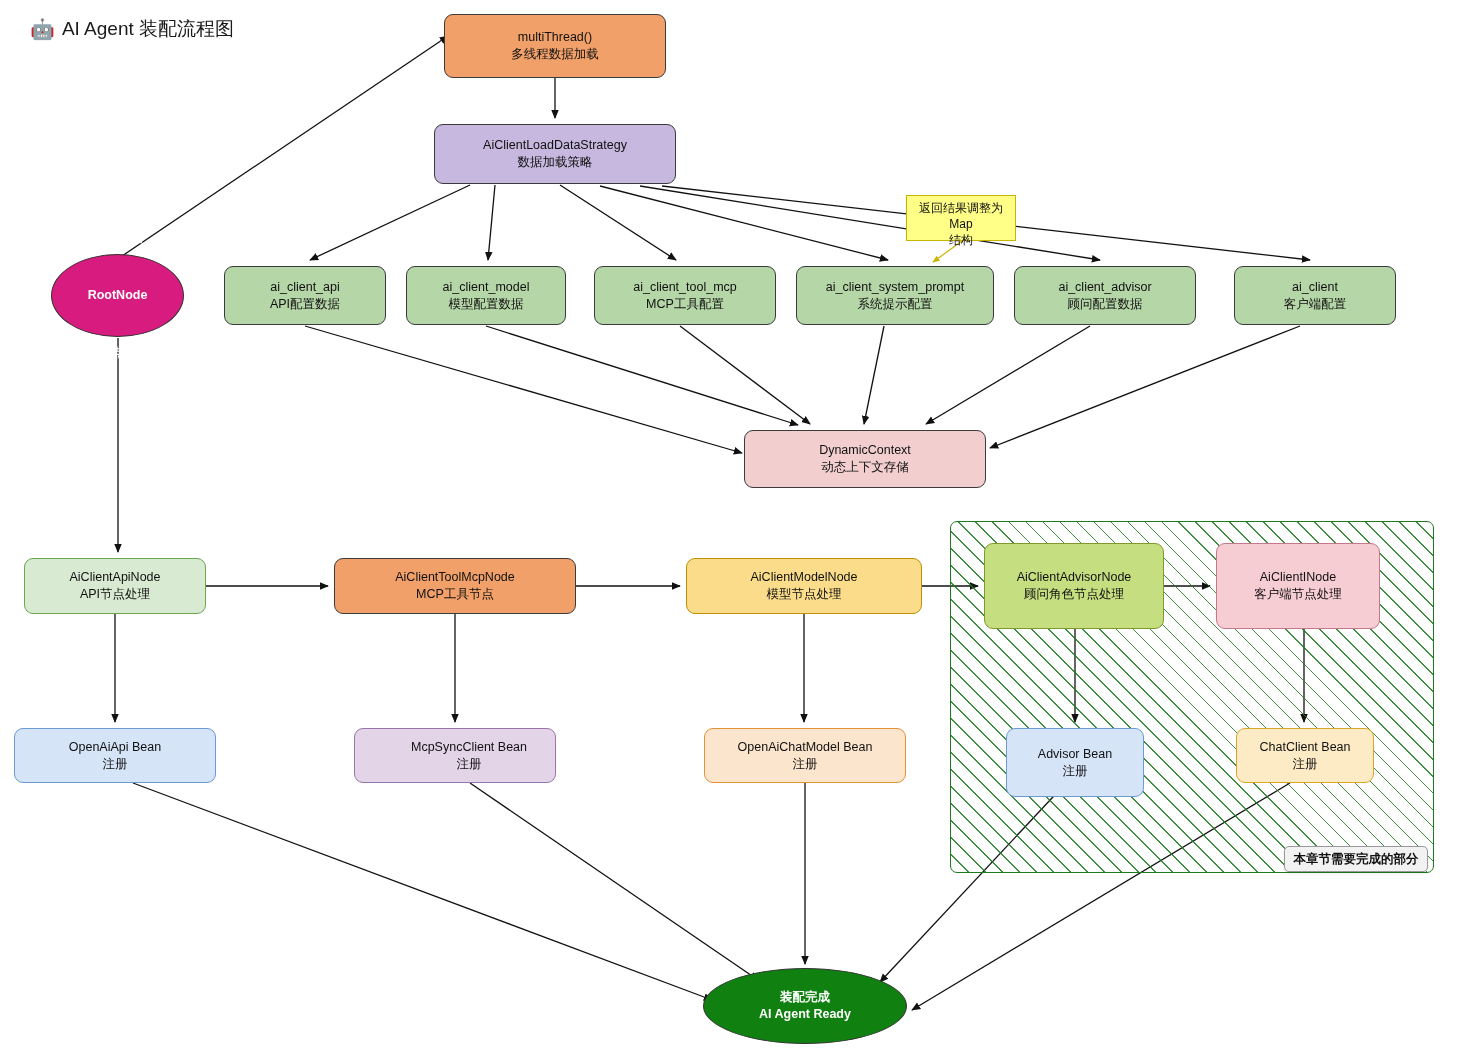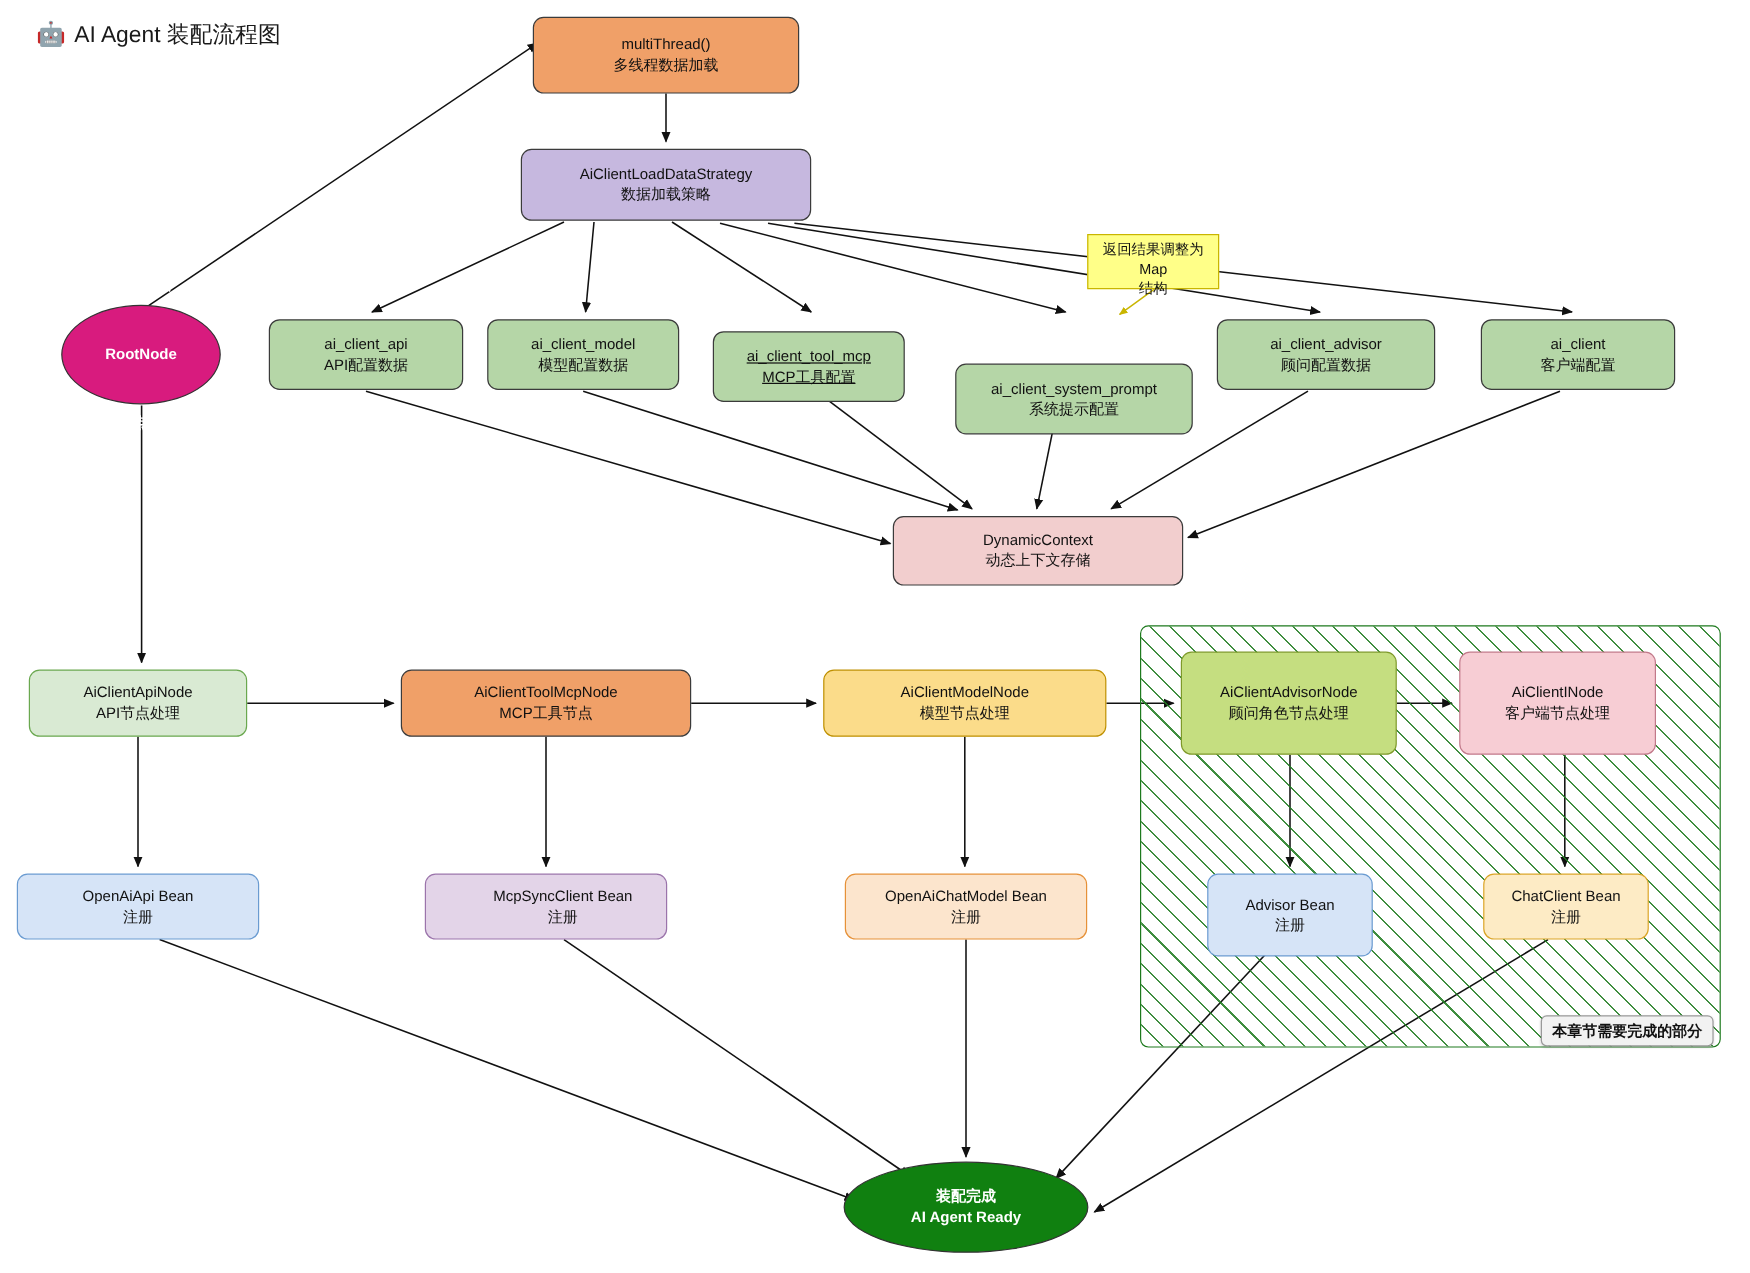--- a/index.html
+++ b/index.html
@@ -192,25 +192,25 @@
         <span class="l3">根节点启动</span>
       </div>
       <div class="node n-green" style="left: 224px; top: 266px; width: 162px; height: 59px;">
         <span class="l1">ai_client_api</span>
         <span class="l2">API配置数据</span>
       </div>
       <div class="node n-green" style="left: 406px; top: 266px; width: 160px; height: 59px;">
         <span class="l1">ai_client_model</span>
         <span class="l2">模型配置数据</span>
       </div>
-      <div class="node n-green" style="left: 594px; top: 276px; width: 160px; height: 59px; text-decoration: underline;">
+      <div class="node n-green" style="left: 594px; top: 266px; width: 182px; height: 59px;">
         <span class="l1">ai_client_tool_mcp</span>
         <span class="l2">MCP工具配置</span>
       </div>
-      <div class="node n-green" style="left: 796px; top: 266px; width: 198px; height: 59px; margin-top: 37px;">
+      <div class="node n-green" style="left: 796px; top: 266px; width: 198px; height: 59px;">
         <span class="l1">ai_client_system_prompt</span>
         <span class="l2">系统提示配置</span>
       </div>
       <div class="node n-green" style="left: 1014px; top: 266px; width: 182px; height: 59px;">
         <span class="l1">ai_client_advisor</span>
         <span class="l2">顾问配置数据</span>
       </div>
       <div class="node n-green" style="left: 1234px; top: 266px; width: 162px; height: 59px;">
         <span class="l1">ai_client</span>
         <span class="l2">客户端配置</span>

